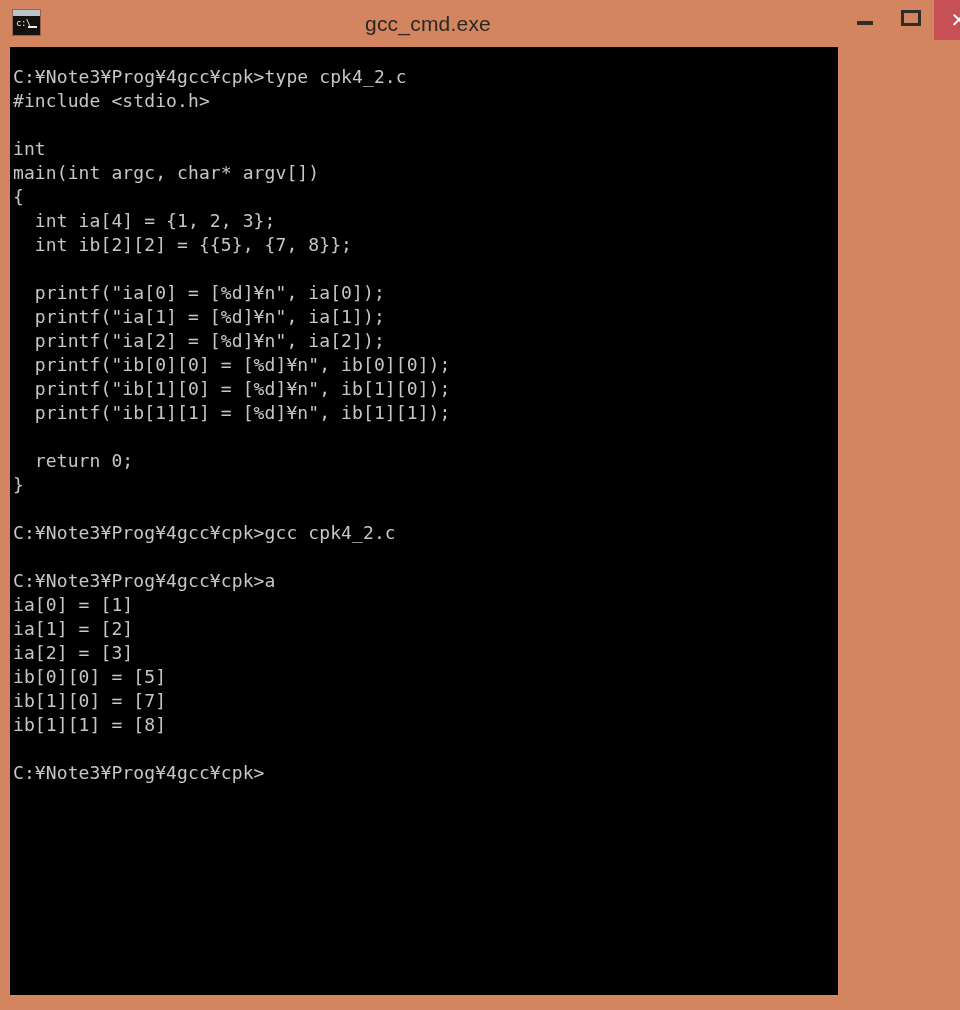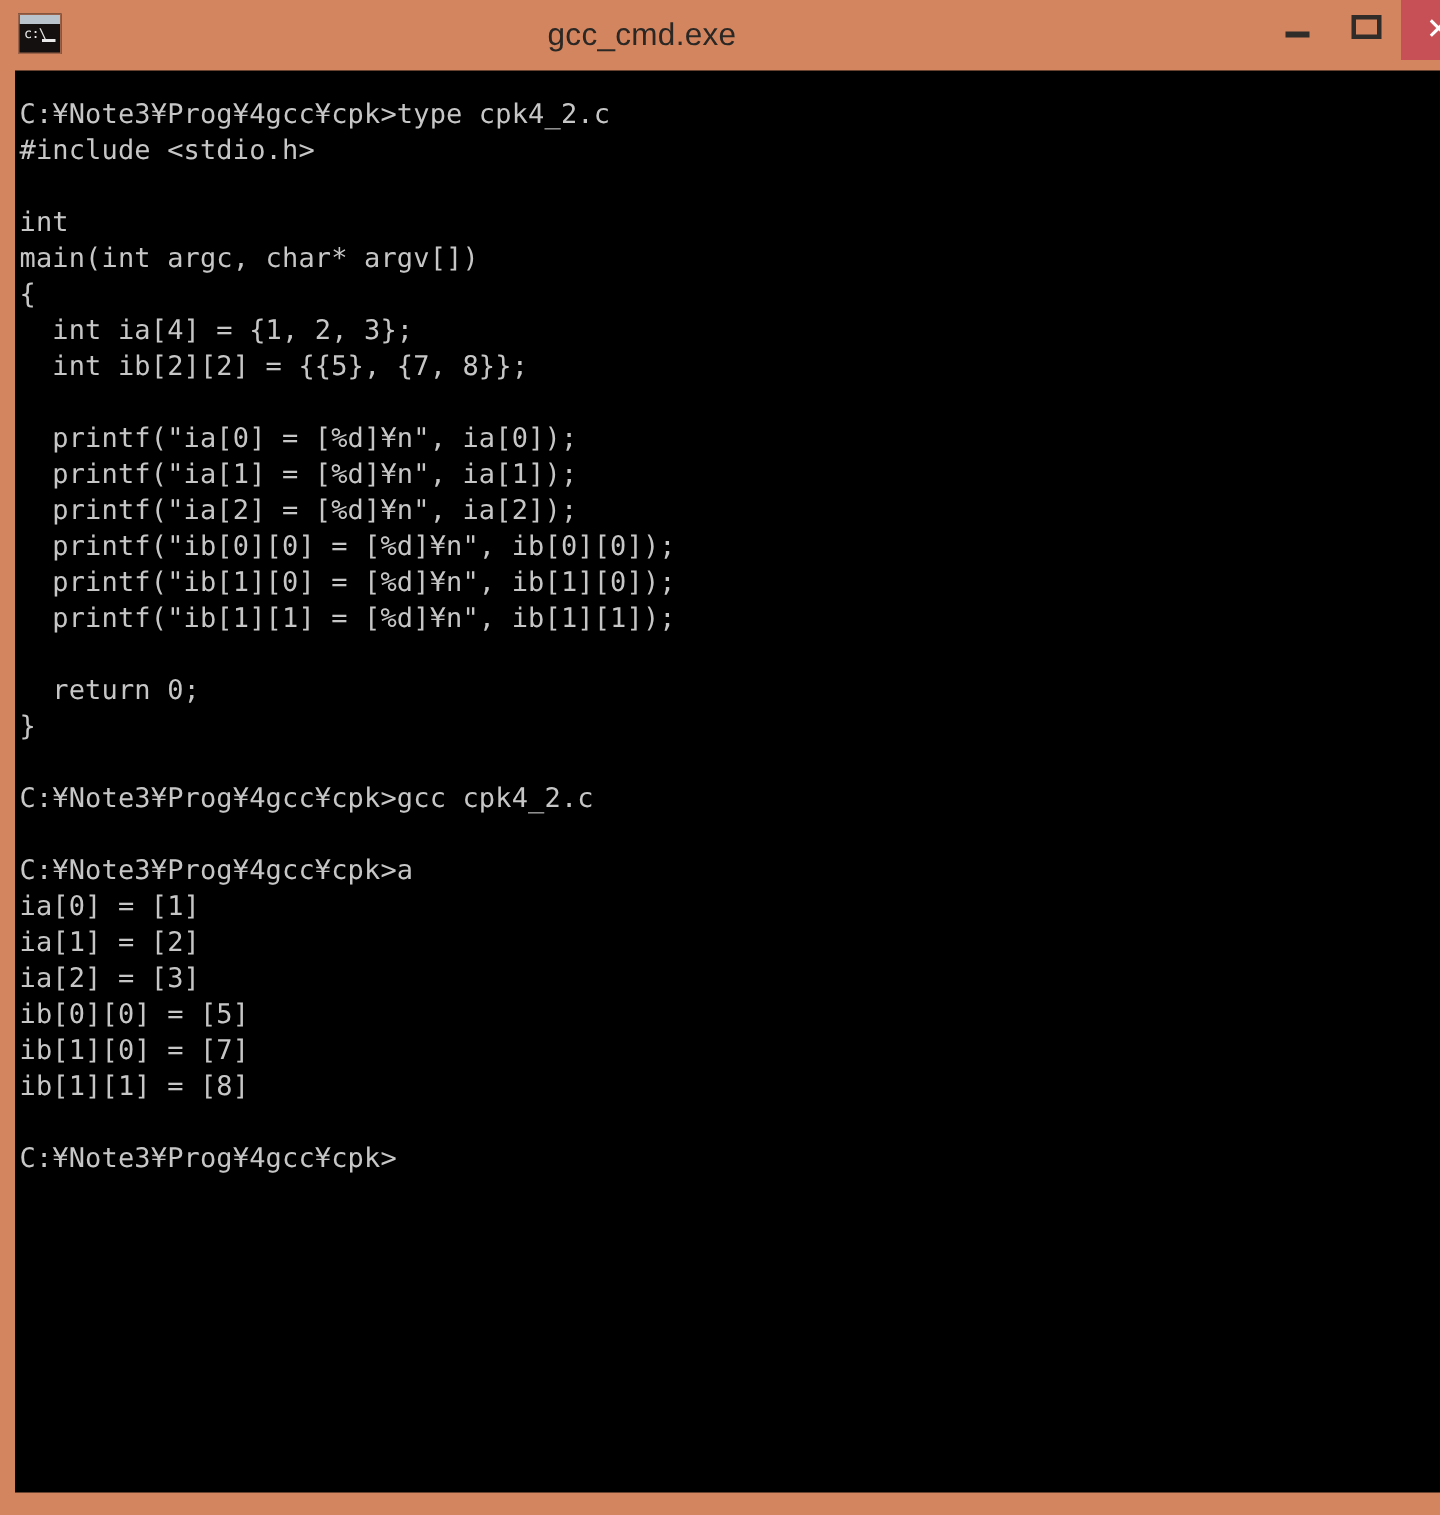--- a/index.html
+++ b/index.html
@@ -140,21 +140,21 @@
     font-family: "Liberation Sans", sans-serif;
     font-size: 20px;
     line-height: 22px;
   }
 
   
   #console {
     position: absolute;
     left: 10px;
     top: 47px;
-    width: 950px;
+    width: 828px;
     height: 948px;
     background: #000000;
     overflow: hidden;
   }
 
   #console-text {
     margin: 0;
     padding: 18px 0 0 3px;
     color: #c6c6c6;
     font-family: "DejaVu Sans Mono", monospace;

